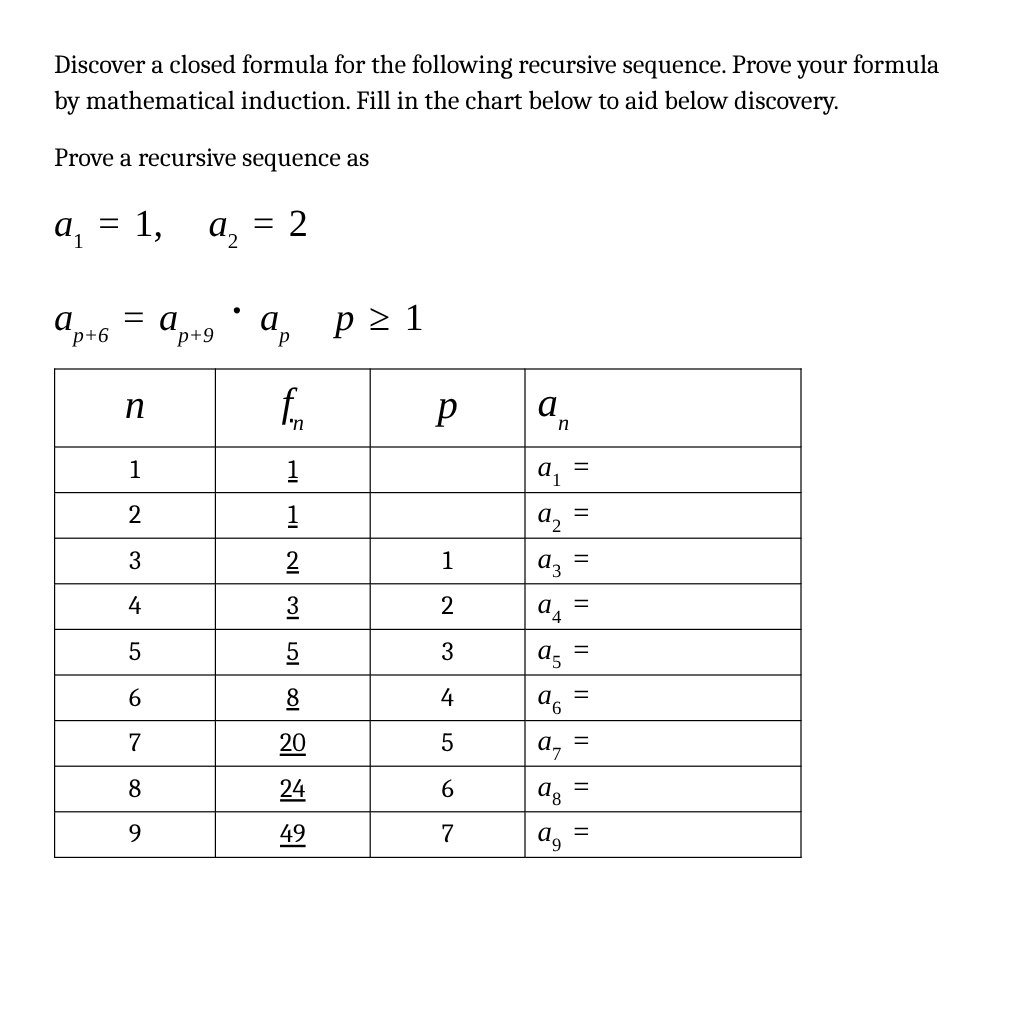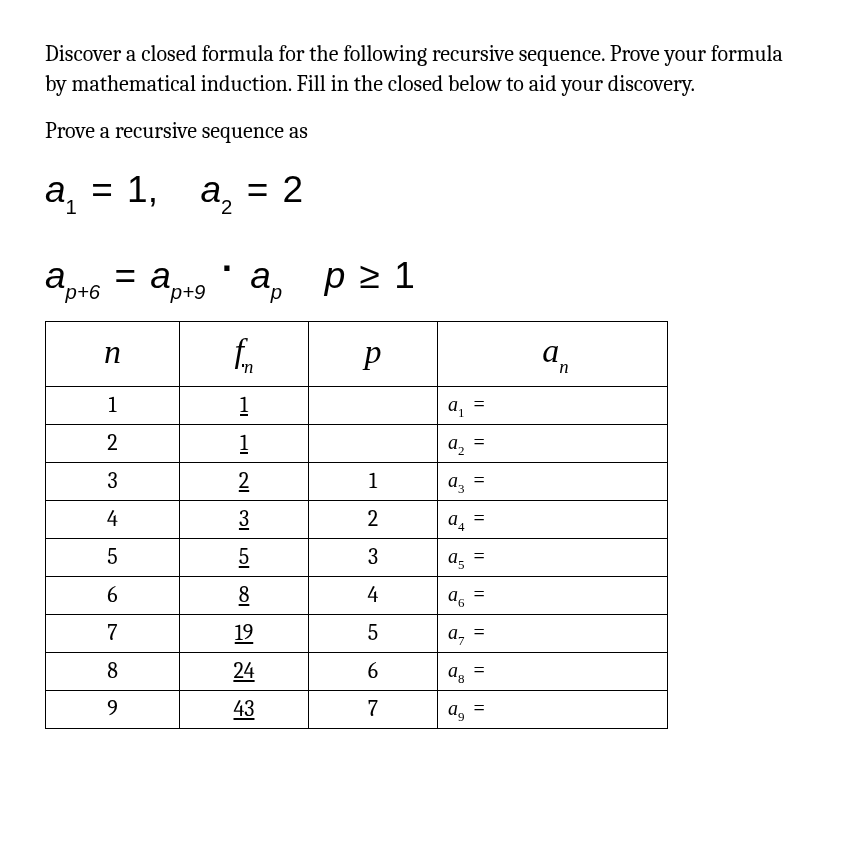--- a/index.html
+++ b/index.html
@@ -9,23 +9,23 @@
     color: #000;
     font-size: 22px;
     line-height: 1.35;
     width: 850px;
     box-sizing: border-box;
   }
   .para {
     margin: 0 0 18px 0;
   }
   .math-block {
-    font-family: Liberation Sans, sans-serif;
+    font-family: Liberation Serif, serif;
     font-style: italic;
-    font-size: 37px;
+    font-size: 32px;
     margin: 6px 0 12px 0;
   }
   .math-block .num {
     font-style: normal;
   }
   .math-block .op {
     font-style: normal;
     padding: 0 4px;
   }
   .sub {
@@ -71,40 +71,40 @@
     height: 37px;
     padding: 0 4px;
   }
   .col-n { width: 125px; }
   .col-f { width: 120px; text-decoration: underline; }
   .col-p { width: 120px; }
   .col-a { width: 215px; text-align: left; padding-left: 10px;}
   .an-cell {
     font-family: 'Times New Roman', Times, serif;
     font-style: italic;
-    font-size: 20px;
+    font-size: 24px;
     text-align: left;
     padding-left: 10px;
   }
   .an-cell .sub3 {
     font-size: 0.65em;
     vertical-align: sub;
     position: relative;
     top: 0.1em;
     font-style: normal;
   }
   .an-cell .eq {
     font-style: normal;
     padding-left: 4px;
   }
 </style>
 </head>
 <body>
 
-<p class="para">Discover a closed formula for the following recursive sequence. Prove your formula by mathematical induction. Fill in the closed below to aid your discovery.</p>
+<p class="para">Discover a closed formula for the following recursive sequence. Prove your formula by mathematical induction. Fill in the chart below to aid below discovery.</p>
 <p class="para">Prove a recursive sequence as</p>
 
 <div class="math-block">
   <span>a</span><span class="sub num">1</span>
   <span class="op">=</span>
   <span class="num">1</span><span class="num">,</span>
   <span class="space"></span>
   <span>a</span><span class="sub num">2</span>
   <span class="op">=</span>
   <span class="num">2</span>
@@ -123,21 +123,21 @@
 </div>
 
 <table>
   <thead>
     <tr>
       <th class="col-n">n</th>
       <th class="col-f">
         <span>f</span><span class="sub2">n</span>
       </th>
       <th class="col-p">p</th>
-      <th class="col-a" style="text-align:center;">
+      <th class="col-a" style="">
         <span>a</span><span class="sub2">n</span>
       </th>
     </tr>
   </thead>
   <tbody id="tbody">
       <tr>
         <td class="col-n">1</td>
         <td class="col-f">1</td>
         <td class="col-p"></td>
         <td class="col-a an-cell"><span style="font-style:italic;">a</span><span class="sub3">1</span><span class="eq"> =</span></td>
@@ -167,30 +167,30 @@
         <td class="col-a an-cell"><span style="font-style:italic;">a</span><span class="sub3">5</span><span class="eq"> =</span></td>
       </tr>
       <tr>
         <td class="col-n">6</td>
         <td class="col-f">8</td>
         <td class="col-p">4</td>
         <td class="col-a an-cell"><span style="font-style:italic;">a</span><span class="sub3">6</span><span class="eq"> =</span></td>
       </tr>
       <tr>
         <td class="col-n">7</td>
-        <td class="col-f">19</td>
+        <td class="col-f">20</td>
         <td class="col-p">5</td>
         <td class="col-a an-cell"><span style="font-style:italic;">a</span><span class="sub3">7</span><span class="eq"> =</span></td>
       </tr>
       <tr>
         <td class="col-n">8</td>
         <td class="col-f">24</td>
         <td class="col-p">6</td>
         <td class="col-a an-cell"><span style="font-style:italic;">a</span><span class="sub3">8</span><span class="eq"> =</span></td>
       </tr>
       <tr>
         <td class="col-n">9</td>
-        <td class="col-f">43</td>
+        <td class="col-f">49</td>
         <td class="col-p">7</td>
         <td class="col-a an-cell"><span style="font-style:italic;">a</span><span class="sub3">9</span><span class="eq"> =</span></td>
       </tr>
     </tbody>
 </table>
 
 </body></html>

